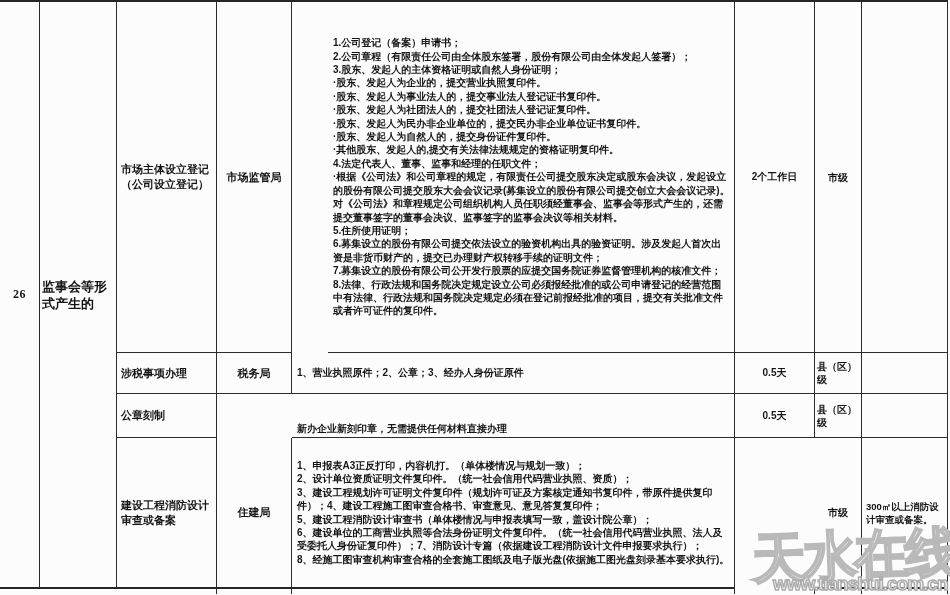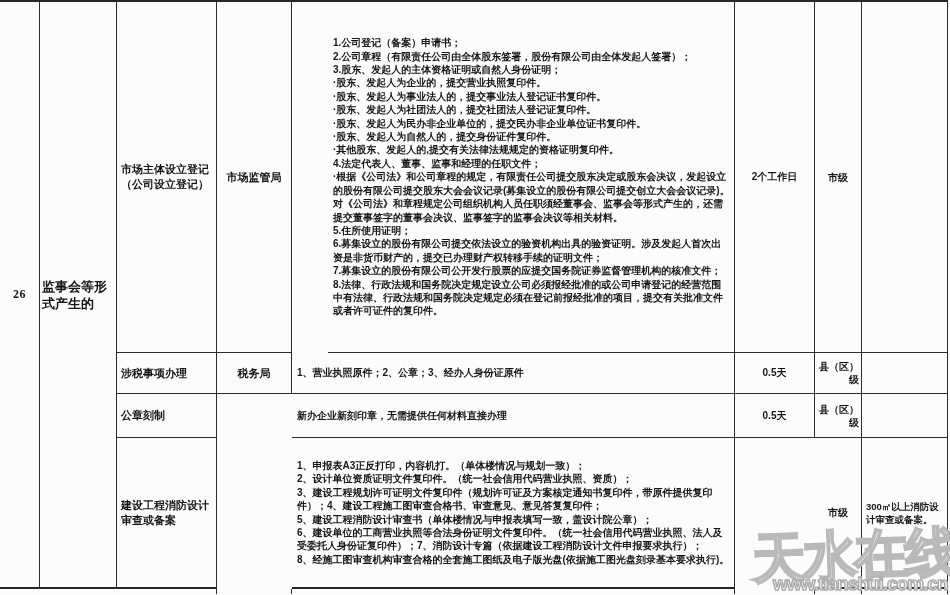--- a/index.html
+++ b/index.html
@@ -32,21 +32,21 @@
   .bottomrow { border-bottom: 2px solid #262626; }
   .stub { border-bottom: none; height: 5px; }
 
   .num-cell { font-size: 12px; letter-spacing: 0.5px; }
   .item-cell { font-size: 13px; line-height: 17px; text-align: left; padding: 2px; }
   .subitem-cell { font-size: 11px; line-height: 15px; text-align: left; justify-content: flex-start; padding: 2px 2px 2px 4px; }
   .dept-cell { font-size: 11px; text-align: center; padding: 1px; }
   .materials-cell { justify-content: flex-start; text-align: left; padding: 2px 3px 2px 5px; }
   .materials-text { font-size: 10px; line-height: 13.4px; white-space: pre-line; word-break: break-all; }
   .time-cell { font-size: 10px; line-height: 14px; text-align: center; padding: 1px 2px; white-space: pre-line; }
-  .level-cell { font-size: 10px; line-height: 13px; text-align: right; padding: 1px 2px; }
+  .level-cell { font-size: 10px; line-height: 13px; text-align: left; padding: 1px 2px; }
   .remark-cell { font-size: 9.5px; line-height: 13px; text-align: left; justify-content: flex-start; align-items: center; padding: 2px 2px 2px 4px; }
 
   .watermark {
     position: absolute; left: 752px; top: 520px;
     font-size: 54px; font-weight: bold;
     letter-spacing: -3px;
     color: rgba(252,252,252,0.9);
     -webkit-text-stroke: 2px #b9b9b9;
     transform: rotate(-2deg);
     z-index: 5;
@@ -124,35 +124,38 @@
     <div class="cell level-cell" style="grid-column:7;grid-row:2;">
       <span>县（区）级</span>
     </div>
     <div class="cell remark-cell" style="grid-column:8;grid-row:2;">
       <span></span>
     </div>
 
     <div class="cell subitem-cell" style="grid-column:3;grid-row:3;">
       <span>公章刻制</span>
     </div>
-    <div class="cell materials-cell" style="grid-column:5;grid-row:3;">
+    <div class="cell materials-cell" style="grid-column:5;grid-row:3;align-items:flex-end;">
       <div class="materials-text">新办企业新刻印章，无需提供任何材料直接办理</div>
     </div>
     <div class="cell time-cell" style="grid-column:6;grid-row:3;">
       <span>0.5天</span>
     </div>
     <div class="cell level-cell" style="grid-column:7;grid-row:3;">
       <span>县（区）级</span>
     </div>
     <div class="cell remark-cell" style="grid-column:8;grid-row:3;">
       <span></span>
     </div>
 
     <div class="cell subitem-cell bottomrow" style="grid-column:3;grid-row:4;">
       <span>建设工程消防设计审查或备案</span>
+    </div>
+    <div class="cell dept-cell bottomrow" style="grid-column:4;grid-row:4;">
+      <span>住建局</span>
     </div>
     <div class="cell materials-cell bottomrow" style="grid-column:5;grid-row:4;">
       <div class="materials-text">1、申报表A3正反打印，内容机打。（单体楼情况与规划一致）；
 2、设计单位资质证明文件复印件。（统一社会信用代码营业执照、资质）；
 3、建设工程规划许可证明文件复印件（规划许可证及方案核定通知书复印件，带原件提供复印件）；4、建设工程施工图审查合格书、审查意见、意见答复复印件；
 5、建设工程消防设计审查书（单体楼情况与申报表填写一致，盖设计院公章）；
 6、建设单位的工商营业执照等合法身份证明文件复印件。（统一社会信用代码营业执照、法人及受委托人身份证复印件）；7、消防设计专篇（依据建设工程消防设计文件申报要求执行）；
 8、经施工图审查机构审查合格的全套施工图纸及电子版光盘(依据施工图光盘刻录基本要求执行)。</div>
     </div>
     <div class="cell level-cell bottomrow" style="grid-column:7;grid-row:4;">

